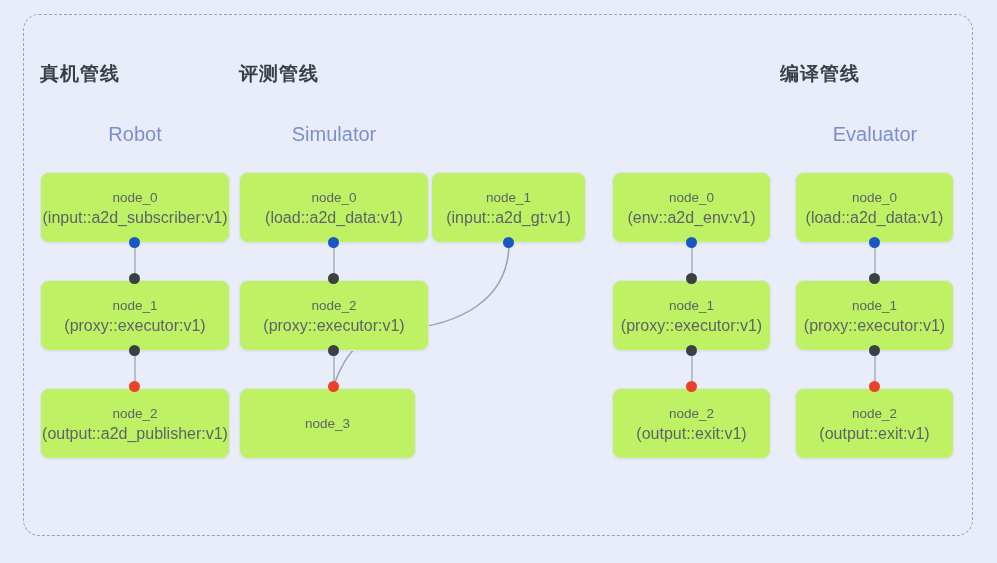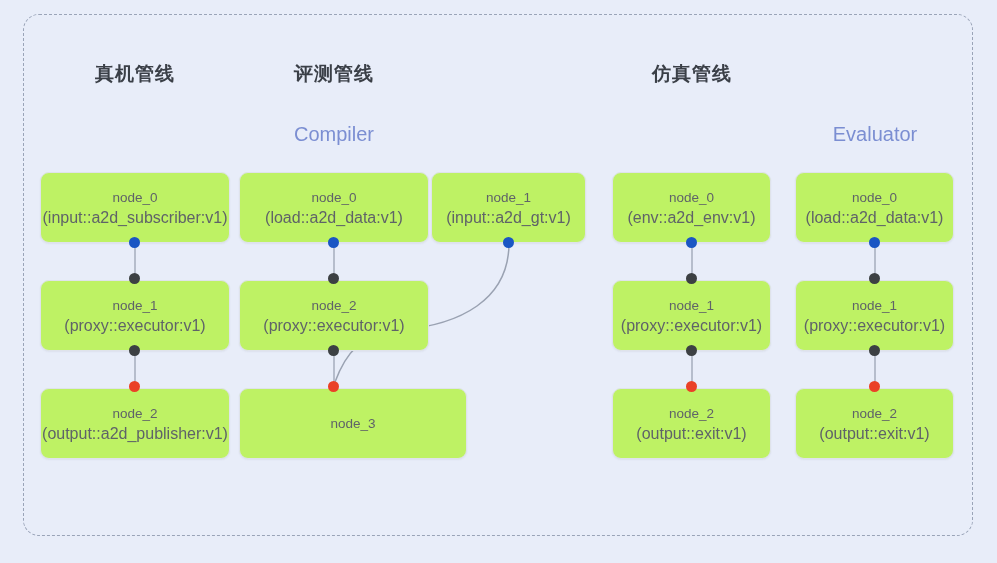--- a/index.html
+++ b/index.html
@@ -35,21 +35,20 @@
     border-radius: 16px;
     background: transparent;
   }
   .col-title-cn {
     position: absolute;
     top: 61px;
     font-size: 19px;
     font-weight: bold;
     color: #3a3f47;
     letter-spacing: 1px;
-    text-align: center;
     white-space: nowrap;
   }
   .col-title-en {
     position: absolute;
     top: 123px;
     font-size: 20px;
     font-weight: normal;
     color: #7b8ed2;
     text-align: center;
     white-space: nowrap;
@@ -120,20 +119,21 @@
 
 <div id="canvas">
 
   <div class="frame"></div>
 
   <svg class="curves" viewBox="0 0 997 563">
     <path d="M 509 243 C 509 300 460 325 400 330 C 360 333 345 355 335 382"></path>
   </svg>
 
   <div class="col-title-cn" style="left:40px; width:190px;">真机管线</div>
+  <div class="col-title-en" style="left:40px; width:190px;">Robot</div>
 
   <div class="node" style="left:40px; top:172px; width:190px; height:71px;">
     <div class="nline1">node_0</div>
     <div class="nline2">(input::a2d_subscriber:v1)</div>
   </div>
   <div class="node" style="left:40px; top:280px; width:190px; height:71px;">
     <div class="nline1">node_1</div>
     <div class="nline2">(proxy::executor:v1)</div>
   </div>
   <div class="node" style="left:40px; top:388px; width:190px; height:71px;">
@@ -141,66 +141,66 @@
     <div class="nline2">(output::a2d_publisher:v1)</div>
   </div>
   <div class="edge-line" style="left:134px; top:243px; height:37px;"></div>
   <div class="edge-line" style="left:134px; top:351px; height:37px;"></div>
   <div class="port blue" style="left:129px; top:237px;"></div>
   <div class="port black" style="left:129px; top:273px;"></div>
   <div class="port black" style="left:129px; top:345px;"></div>
   <div class="port red" style="left:129px; top:381px;"></div>
 
   <div class="col-title-cn" style="left:239px; width:190px;">评测管线</div>
-  <div class="col-title-en" style="left:239px; width:190px;">Compiler</div>
+  <div class="col-title-en" style="left:239px; width:190px;">Simulator</div>
 
   <div class="node" style="left:239px; top:172px; width:190px; height:71px;">
     <div class="nline1">node_0</div>
     <div class="nline2">(load::a2d_data:v1)</div>
   </div>
   <div class="node" style="left:431px; top:172px; width:155px; height:71px;">
     <div class="nline1">node_1</div>
     <div class="nline2">(input::a2d_gt:v1)</div>
   </div>
   <div class="node" style="left:239px; top:280px; width:190px; height:71px;">
     <div class="nline1">node_2</div>
     <div class="nline2">(proxy::executor:v1)</div>
   </div>
-  <div class="node" style="left:239px; top:388px; width:228px; height:71px;">
+  <div class="node" style="left:239px; top:388px; width:177px; height:71px;">
     <div class="nline1">node_3</div>
   </div>
   <div class="edge-line" style="left:333px; top:243px; height:37px;"></div>
   <div class="edge-line" style="left:333px; top:351px; height:37px;"></div>
   <div class="port blue" style="left:328px; top:237px;"></div>
   <div class="port blue" style="left:503px; top:237px;"></div>
   <div class="port black" style="left:328px; top:273px;"></div>
   <div class="port black" style="left:328px; top:345px;"></div>
   <div class="port red" style="left:328px; top:381px;"></div>
 
-  <div class="col-title-cn" style="left:597px; width:190px;">仿真管线</div>
 
   <div class="node" style="left:612px; top:172px; width:159px; height:71px;">
     <div class="nline1">node_0</div>
     <div class="nline2">(env::a2d_env:v1)</div>
   </div>
   <div class="node" style="left:612px; top:280px; width:159px; height:71px;">
     <div class="nline1">node_1</div>
     <div class="nline2">(proxy::executor:v1)</div>
   </div>
   <div class="node" style="left:612px; top:388px; width:159px; height:71px;">
     <div class="nline1">node_2</div>
     <div class="nline2">(output::exit:v1)</div>
   </div>
   <div class="edge-line" style="left:691px; top:243px; height:37px;"></div>
   <div class="edge-line" style="left:691px; top:351px; height:37px;"></div>
   <div class="port blue" style="left:686px; top:237px;"></div>
   <div class="port black" style="left:686px; top:273px;"></div>
   <div class="port black" style="left:686px; top:345px;"></div>
   <div class="port red" style="left:686px; top:381px;"></div>
 
+  <div class="col-title-cn" style="left:780px; width:190px;">编译管线</div>
   <div class="col-title-en" style="left:780px; width:190px;">Evaluator</div>
 
   <div class="node" style="left:795px; top:172px; width:159px; height:71px;">
     <div class="nline1">node_0</div>
     <div class="nline2">(load::a2d_data:v1)</div>
   </div>
   <div class="node" style="left:795px; top:280px; width:159px; height:71px;">
     <div class="nline1">node_1</div>
     <div class="nline2">(proxy::executor:v1)</div>
   </div>

